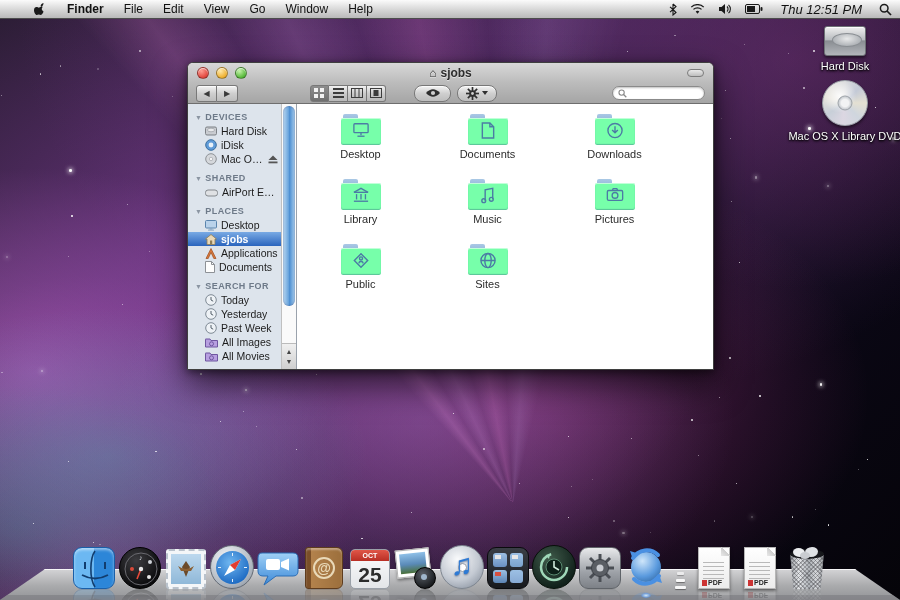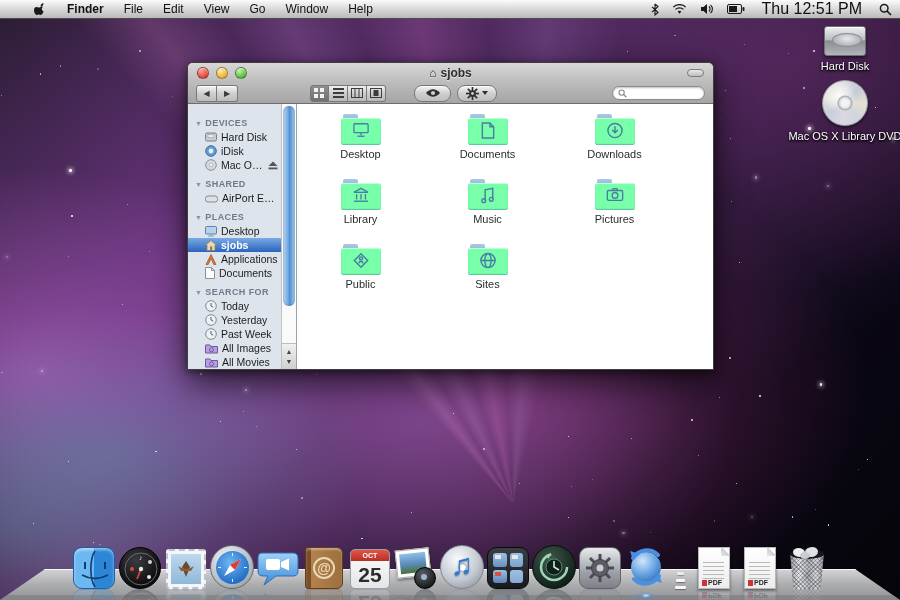--- a/index.html
+++ b/index.html
@@ -30,21 +30,21 @@
 
   
   #menubar { position:absolute; left:0; top:0; width:900px; height:19px; z-index:50;
     background:linear-gradient(#fbfbfb,#d6d6d6 55%,#b9b9b9); border-bottom:1px solid #4c4c4c;
     display:flex; align-items:center; font-size:12px; color:#111;padding-left:20px; }
   #menubar .apple { padding:0 10px 0 14px; display:flex; align-items:center; }
   #menubar .mitem { padding:0 10px; height:100%; display:flex; align-items:center; }
   #menubar .mitem.app { font-weight:bold; }
   #menubar .spacer { flex:1; }
   #menubar .status { display:flex; align-items:center; gap:13px; padding-right:8px; }
-  #menubar .clock { font-size:16px; padding:0 4px; }
+  #menubar .clock { font-size:13px; padding:0 4px;font-style:italic; }
   #menubar svg { display:block; }
 
   
   .desk-icon { position:absolute; width:110px; display:flex; flex-direction:column; align-items:center; z-index:5; }
   .desk-label { margin-top:4px; font-size:11px; color:#fff; text-shadow:0 1px 3px #000, 0 1px 2px #000; white-space:nowrap; }
   .hd-icon { width:42px; height:30px; border-radius:3px;
     background:linear-gradient(#efefef,#b9bcc0 45%,#898d92 50%,#b2b5ba);
     border:1px solid #6d7175; box-shadow:inset 0 1px 0 rgba(255,255,255,.8), 0 2px 3px rgba(0,0,0,.5); position:relative; }
   .hd-icon:before { content:""; position:absolute; left:7px; top:6px; width:28px; height:12px; border-radius:50%;
     background:radial-gradient(ellipse at 50% 40%, #e8e9ea, #a7abb0 80%); border:1px solid #8a8e93; }
@@ -87,21 +87,21 @@
   .seg.selected { background:linear-gradient(#8e8e8e,#6f6f6f); }
   .seg svg { display:block; }
   .eye-btn { width:37px; border-radius:8px; margin-left:22px; }
   .gear-btn { width:40px; border-radius:8px; gap:3px; }
   .search-field { margin-left:auto; width:93px; height:14px; border-radius:8px; background:#fff;
     border:1px solid #8a8a8a; box-shadow:inset 0 1px 2px rgba(0,0,0,.25); display:flex; align-items:center; padding:0 5px; }
 
   #win-body { flex:1; display:flex; min-height:0; }
   
   #sidebar { width:109px; background:#dde4ec; border-right:1px solid #9aa2ac; display:flex; position:relative; }
-  #side-items { flex:1; padding-top:12px; overflow:hidden; font-size:10.5px; color:#1c1c1c; }
+  #side-items { flex:1; padding-top:6px; overflow:hidden; font-size:10.5px; color:#1c1c1c; }
   .side-header { height:14px; display:flex; align-items:center; gap:3px; padding-left:7px;
     font-size:9px; font-weight:bold; color:#6e7a89; letter-spacing:.4px; margin-top:5px; }
   .side-header:first-child { margin-top:0; }
   .side-header .tri { font-size:7px; color:#8b95a2; }
   .side-row { height:14px; display:flex; align-items:center; gap:4px; padding-left:17px; padding-right:3px; white-space:nowrap; }
   .side-row.selected { background:linear-gradient(#79aae4,#2a64bd); color:#fff; font-weight:bold; }
   .side-row svg { flex:0 0 auto; display:block; }
   .side-row .lbl { overflow:hidden; text-overflow:ellipsis; }
   .side-row .eject { margin-left:auto; }
   

